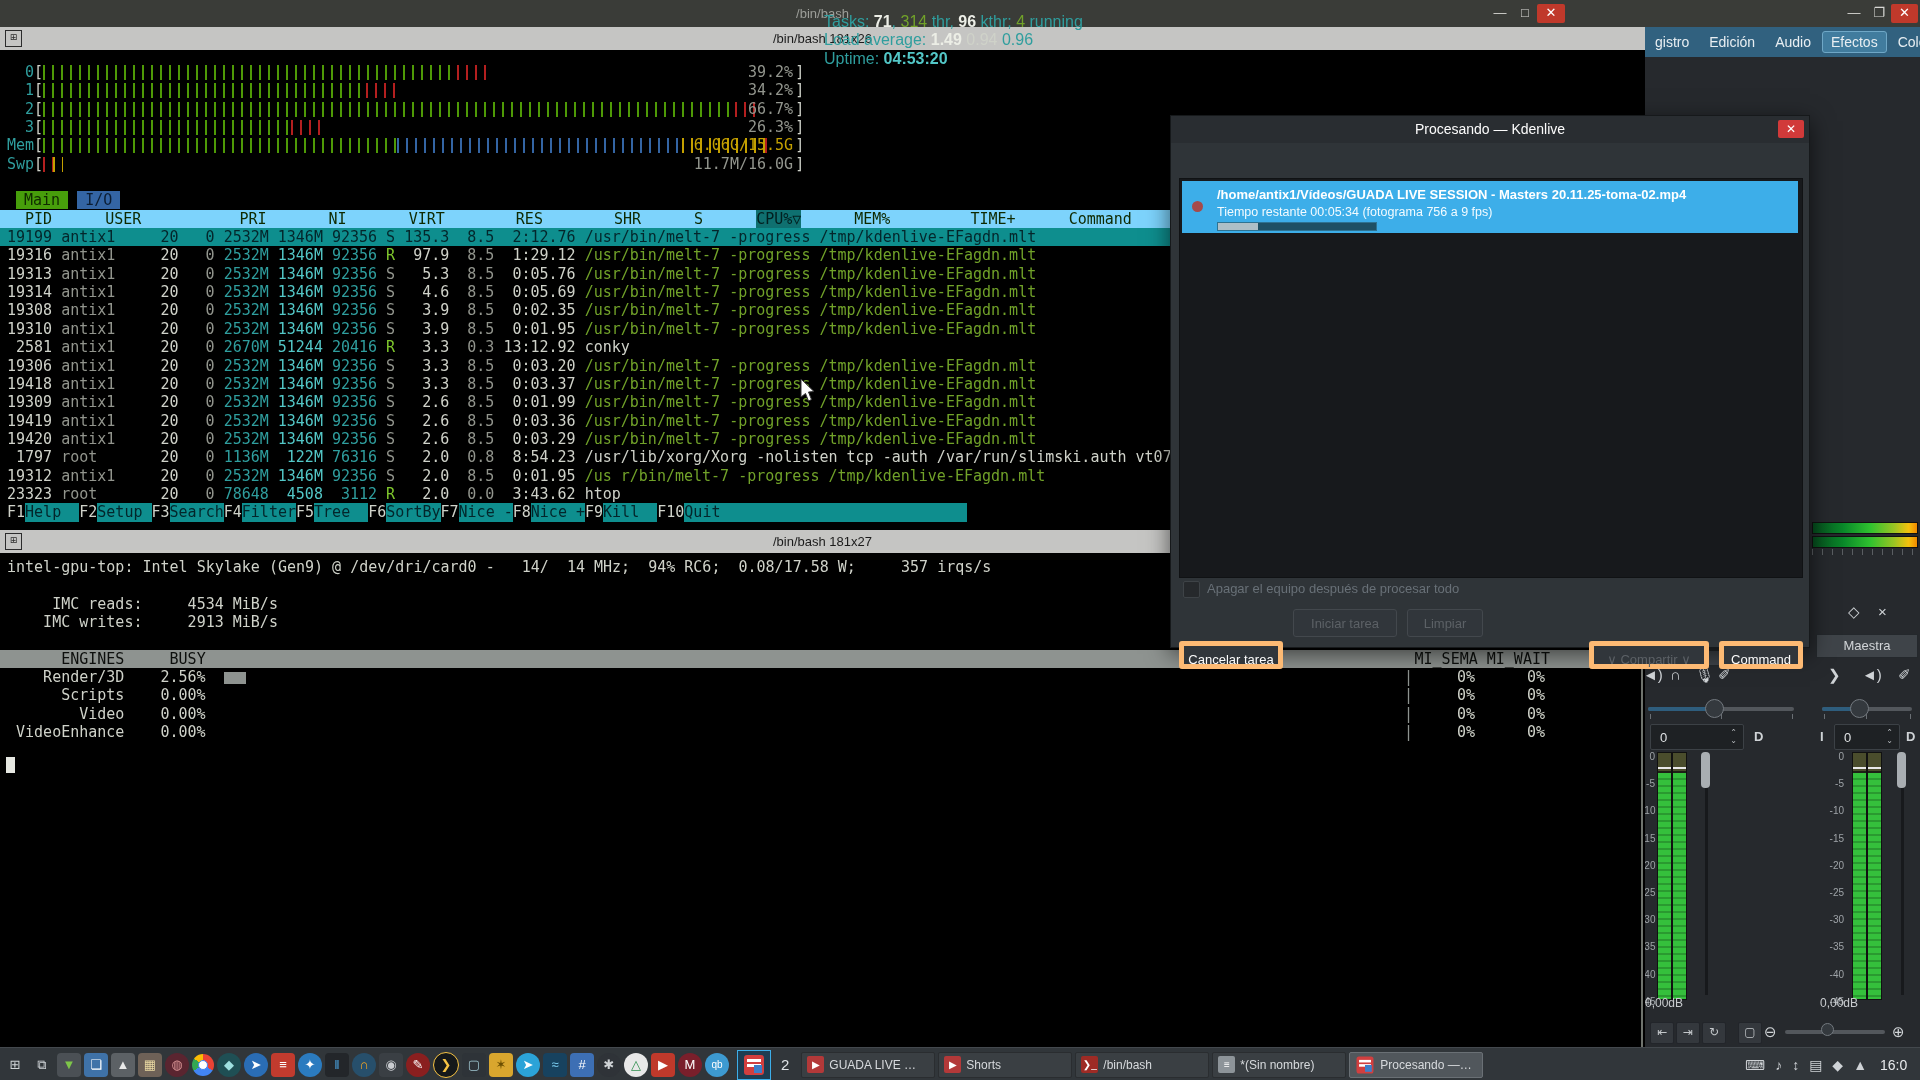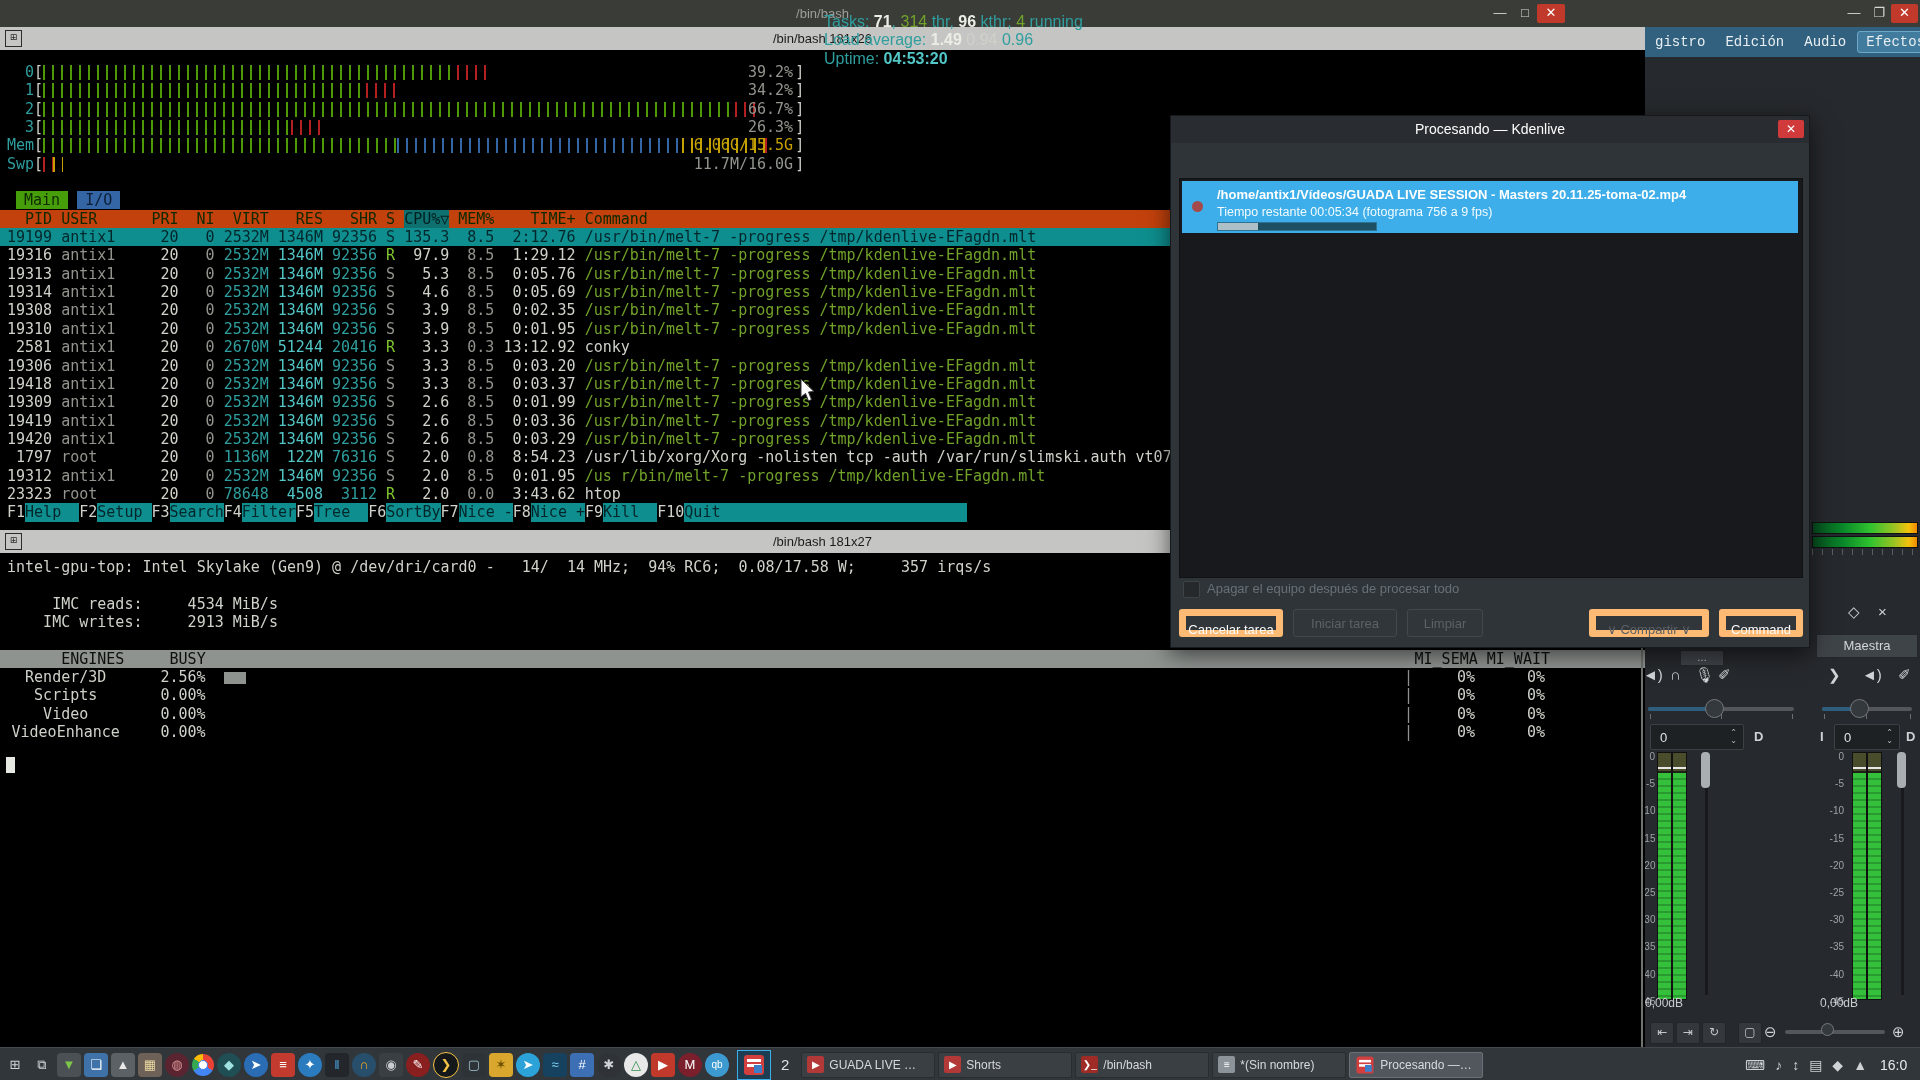--- a/index.html
+++ b/index.html
@@ -32,43 +32,43 @@
   .seg.g{background:repeating-linear-gradient(90deg,#4e9a06 0 2px,transparent 2px 9px);}
   .seg.r{background:repeating-linear-gradient(90deg,#b41f1f 0 2px,transparent 2px 9px);}
   .seg.b{background:repeating-linear-gradient(90deg,#3465a4 0 2px,transparent 2px 9px);}
   .seg.y{background:repeating-linear-gradient(90deg,#c4a000 0 2px,transparent 2px 9px);}
   .mval{position:absolute;right:2px;top:0;font-size:15px;line-height:15px;}
   #htop-info{left:824px;top:13px;z-index:2;}
   .htab{padding:0 8px;} .htab.green{background:#479e0b;color:#102b00;} .htab.blue{background:#3465a4;color:#0b1d33;}
   .hrow{display:flex;white-space:pre;}
   .hrow span{display:inline-block;margin-right:1ch;overflow:hidden;}
   .hrow .al-r{text-align:right}.hrow .al-l{text-align:left}
-  .hrow.hdr{background:#c2410c;color:#0e2900;}
+  .hrow.hdr{background:#7dd3fc;color:#0e2900;gap:44px;}
   .hrow.hdr .hl{background:#0f7070;color:#021f1f;}
   .hrow.sel{background:#0e8e8e;}
   .hrow.sel span{color:#04262b !important;}
   
   #htop-fkeys{display:flex;width:960px;white-space:pre;}
   .fk-key{color:#cfd2c9;} .fk-lab{background:#0e8e8e;color:#03262b;}
   .fk-fill{flex:1;background:#0e8e8e;}
   
   .gpuhdr{background:#8e9390;color:#0d0f0d;display:flex;justify-content:space-between;}
   .gpuhdr .rt{margin-right:95px;}
   .grow{position:relative;}
-  .grow .gname{display:inline-block;width:13ch;text-align:center;white-space:pre}
+  .grow .gname{display:inline-block;width:13ch;text-align:right;white-space:pre}
   .grow .gbusy{display:inline-block;width:9ch;text-align:right;}
   .grow .gbar{display:inline-block;height:12px;background:#8e9390;vertical-align:middle;margin-left:18px;}
   .grow .gpipe{position:absolute;left:1404px;top:0;color:#8e9390;}
   .grow .gsema{position:absolute;left:1430px;width:45px;text-align:right;top:0;}
   .grow .gwait{position:absolute;left:1500px;width:45px;text-align:right;top:0;}
   #term-cursor{left:6px;top:757px;width:9px;height:16px;background:#e6e8e2;z-index:2;}
   #pane-divider{left:1641px;top:553px;width:2px;height:494px;background:#70746e;z-index:2;}
   
   #kd-menubar{left:1645px;top:27px;width:275px;height:30px;background:#31617f;z-index:1;
-              display:flex;align-items:center;color:#e8eef2;font-size:14px;font-family:Liberation Mono, monospace;}
+              display:flex;align-items:center;color:#e8eef2;font-size:14px;}
   .kd-menu-item{padding:3px 9px;border-radius:3px;margin:0 1px;}
   .kd-menu-item.active{background:#417c9e;border:1px solid #6fa7c6;padding:2px 8px;}
   #kd-rightpanel{left:1645px;top:57px;width:275px;height:990px;background:#26292d;z-index:1;}
   .kd-meterbarH{left:167px;width:104px;height:10px;border:1px solid #111;
      background:linear-gradient(90deg,#064d1e,#0a8a2a 30%,#2fc22f 55%,#9ac423 78%,#f4c20d 92%,#f08a00);}
   .kd-ticks{left:167px;width:104px;height:6px;background:repeating-linear-gradient(90deg,#5a5e62 0 1px,transparent 1px 10px);}
   .mx-icon{color:#cfd3d6;font-size:15px;z-index:1;}
   .mx-box{background:#3f4449;border:1px solid #24282c;color:#d2d5d8;font-size:13px;
           text-align:center;z-index:1;}
   .pan-track{height:4px;background:#53575c;border-radius:2px;}
@@ -106,21 +106,21 @@
   #dlg-task{left:2px;top:2px;width:616px;height:52px;background:#3daee9;}
   #task-dot{left:10px;top:20px;width:11px;height:11px;border-radius:50%;background:#a54a4a;}
   #task-file{left:35px;top:6px;color:#fff;font-size:13px;font-weight:bold;white-space:nowrap;}
   #task-status{left:35px;top:24px;color:#f2fbff;font-size:12.5px;}
   #task-progress{left:35px;top:41px;width:158px;height:7px;background:#1e5064;border:1px solid #2e7392;}
   #task-progress-fill{height:100%;background:#adbfc7;}
   #dlg-check{left:12px;top:465px;width:15px;height:15px;background:#26292c;border:1px solid #3e4347;border-radius:2px;}
   #dlg-checklabel{left:36px;top:465px;color:#687077;font-size:13px;}
   .dbtn{height:28px;line-height:28px;text-align:center;border-radius:3px;font-size:13px;
         background:#31363b;box-sizing:border-box;}
-  .dbtn.en{border:7px solid #fdba74;color:#fcfcfc;}
+  .dbtn.en{border:5px solid #fdba74;color:#fcfcfc;margin-top:32px;}
   .dbtn.dis{border:1px solid #43484d;color:#5c6166;}
   #dlg-buttons{left:0;top:493px;width:100%;height:30px;}
   
   #taskbar{left:0;top:1047px;width:1920px;height:33px;background:#31363a;border-top:1px solid #43484d;
            z-index:10;display:flex;align-items:center;}
   .launcher{width:24px;height:24px;margin-left:3px;display:flex;align-items:center;justify-content:center;
             font-size:13px;flex:none;}
   .launcher.sq{border-radius:4px;} .launcher.ci{border-radius:50%;}
   .chrome-ic{width:22px;height:22px;border-radius:50%;flex:none;margin-left:3px;
      background:conic-gradient(#ea4335 0 33%,#4285f4 33% 66%,#34a853 66% 85%,#fbbc05 85% 100%);

